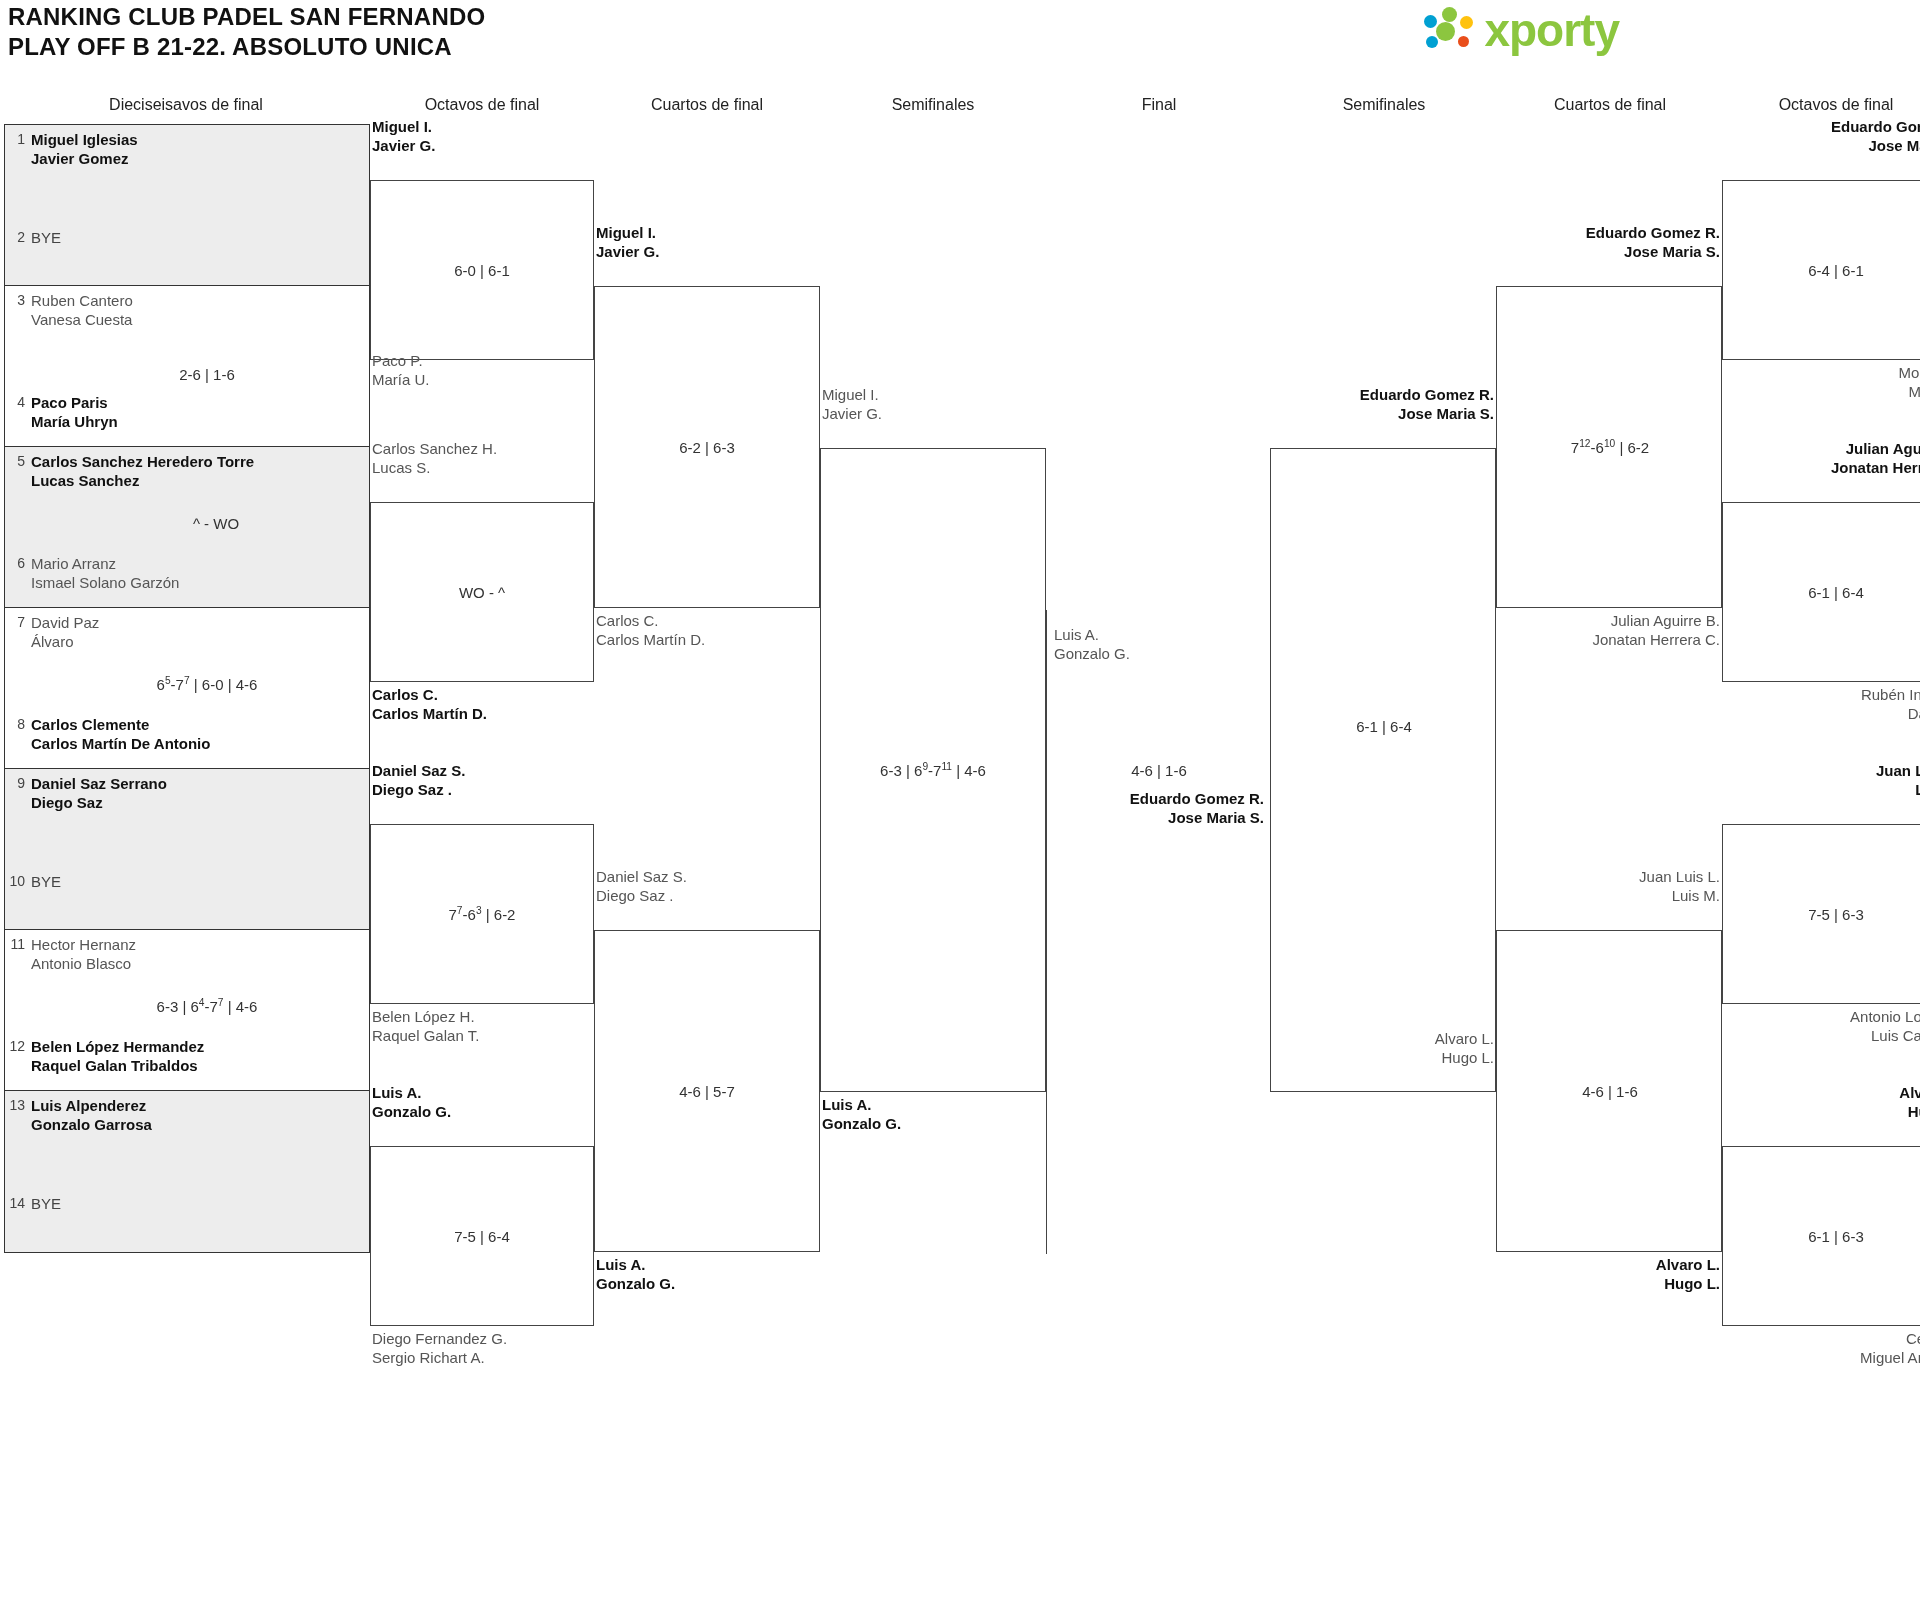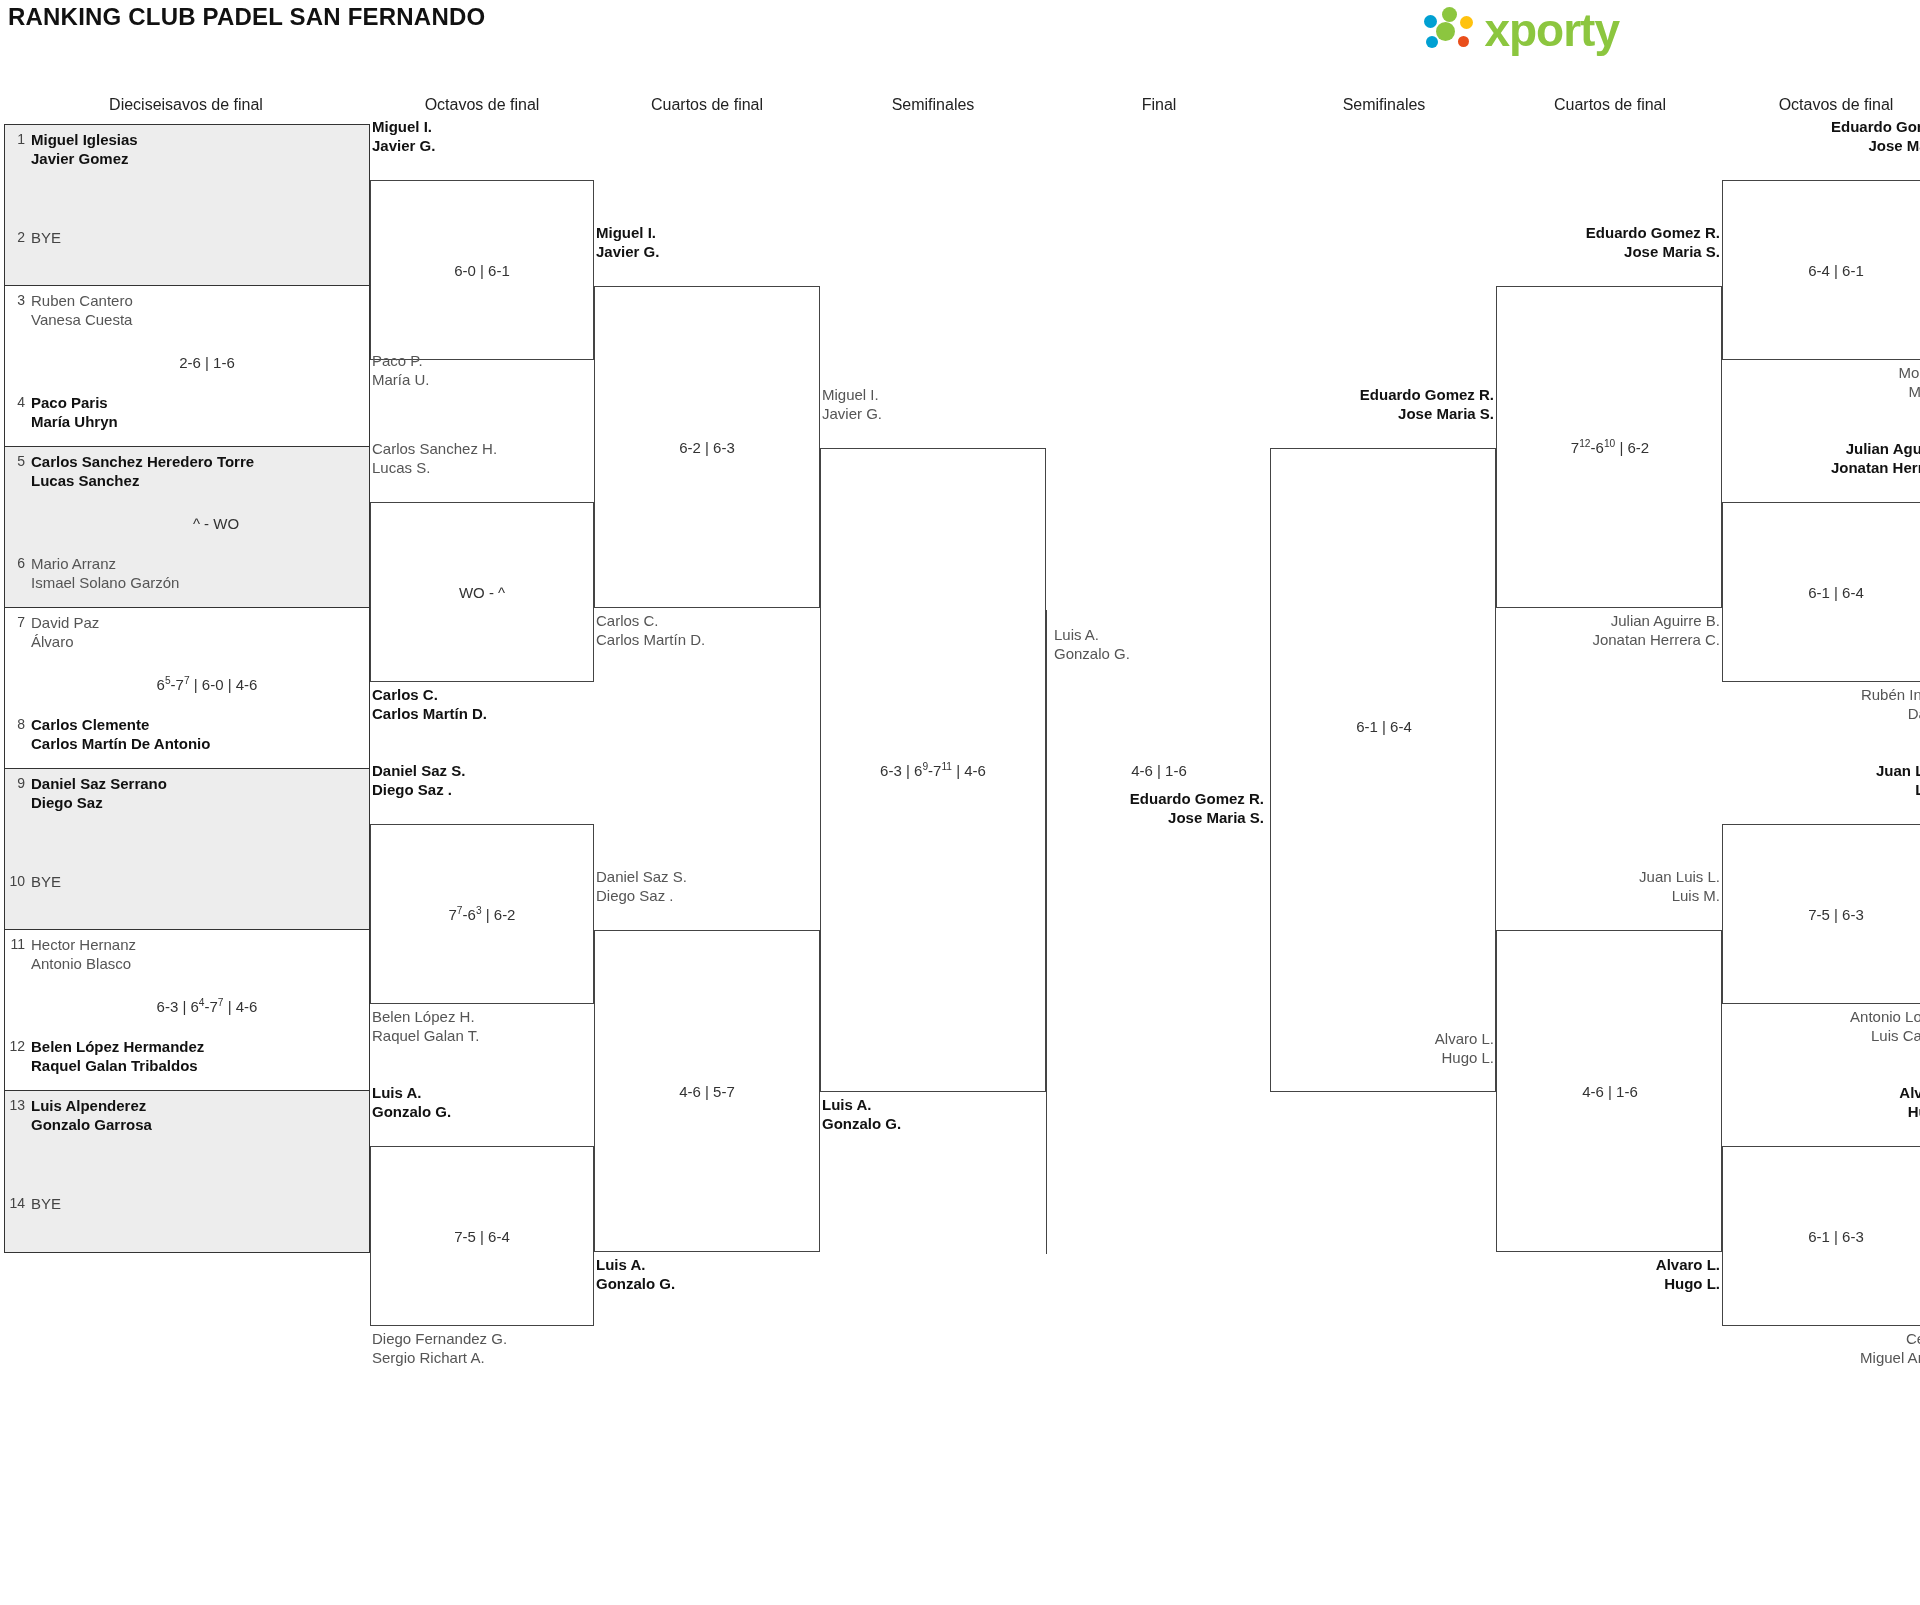--- a/index.html
+++ b/index.html
@@ -73,20 +73,21 @@
   .nm.win { color: #111; font-weight: 700; }
   .nm.r { text-align: right; transform: translateX(-100%); }
 </style>
 </head>
 <body>
 
 <div id="root">
 
   <div id="title">
     <div>RANKING CLUB PADEL SAN FERNANDO</div>
+    <div>PLAY OFF B 21-22. ABSOLUTO UNICA</div>
   </div>
 
   <div id="logo">
     <span class="dots">
       <i style="width:15px;height:15px;background:#8cc63f;left:18px;top:1px;"></i>
       <i style="width:13px;height:13px;background:#ffc20e;left:36px;top:10px;"></i>
       <i style="width:19px;height:19px;background:#8cc63f;left:12px;top:16px;"></i>
       <i style="width:13px;height:13px;background:#00a0d2;left:0px;top:9px;"></i>
       <i style="width:12px;height:12px;background:#00a0d2;left:2px;top:30px;"></i>
       <i style="width:11px;height:11px;background:#e94e1b;left:34px;top:30px;"></i>
@@ -114,21 +115,21 @@
         <div class="seed-row" style="position:absolute;left:0;top:104px;">
           <span class="seed-num">2</span>
           <span class="seed-bye">BYE</span>
         </div>
       </div>
       <div class="seed-pair" style="height: 161px; position: relative;">
         <div class="seed-row" style="position:absolute;left:0;top:6px;">
           <span class="seed-num">3</span>
           <span class="seed-names">Ruben Cantero<br>Vanesa Cuesta</span>
         </div>
-        <div class="seed-score" style="position:absolute;left:0;right:0;top:64px;">2-6 | 1-6</div>
+        <div class="seed-score" style="position:absolute;left:0;right:0;top:76px;">2-6 | 1-6</div>
         <div class="seed-row" style="position:absolute;left:0;top:108px;">
           <span class="seed-num">4</span>
           <span class="seed-names win">Paco Paris<br>María Uhryn</span>
         </div>
       </div>
       <div class="seed-pair shaded" style="height: 161px; position: relative;">
         <div class="seed-row" style="position:absolute;left:0;top:6px;">
           <span class="seed-num">5</span>
           <span class="seed-names win">Carlos Sanchez Heredero Torre<br>Lucas Sanchez</span>
         </div>

